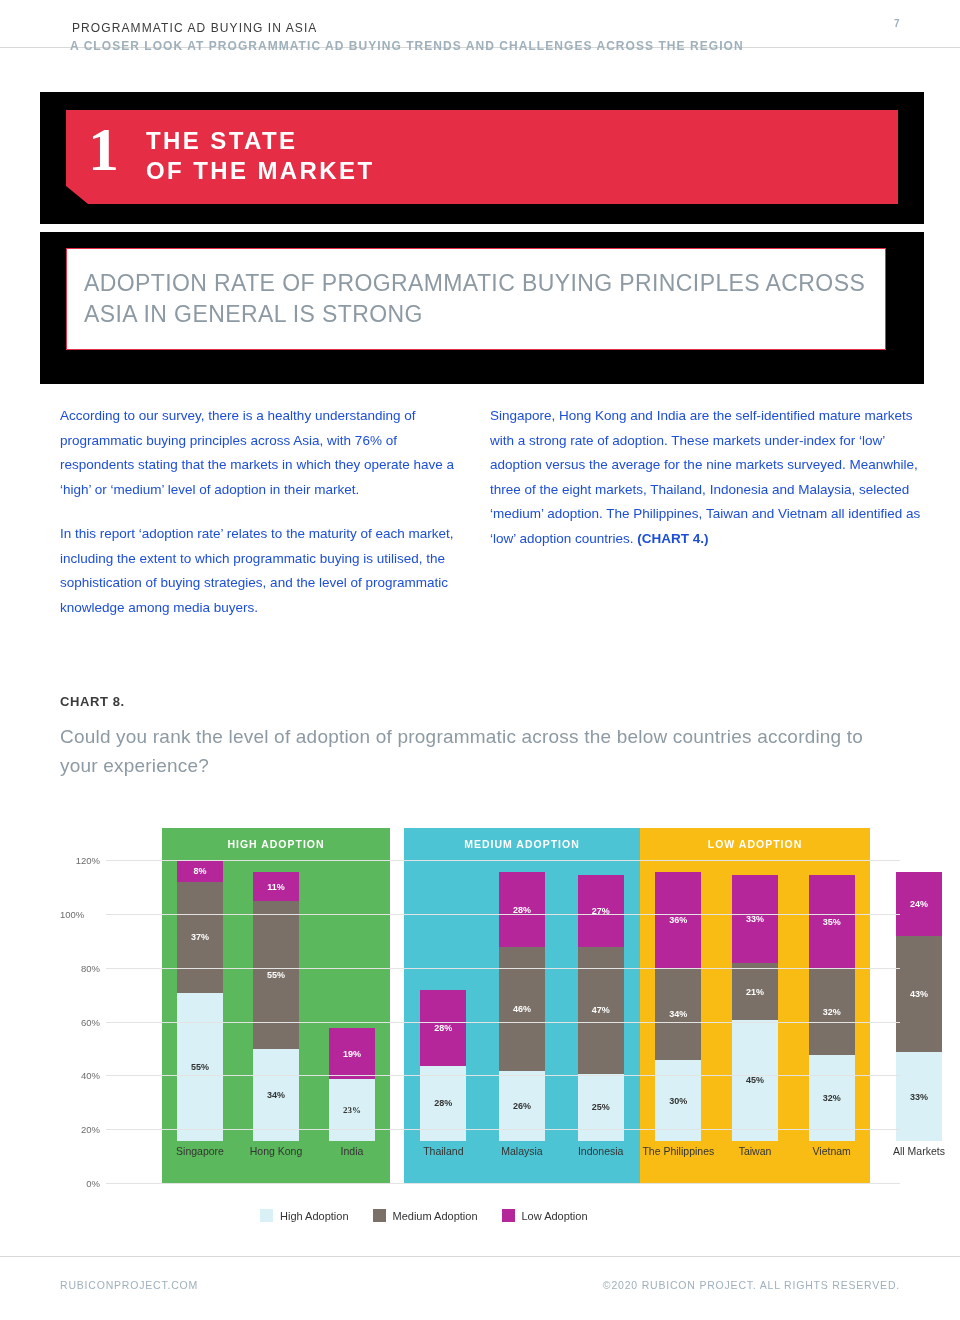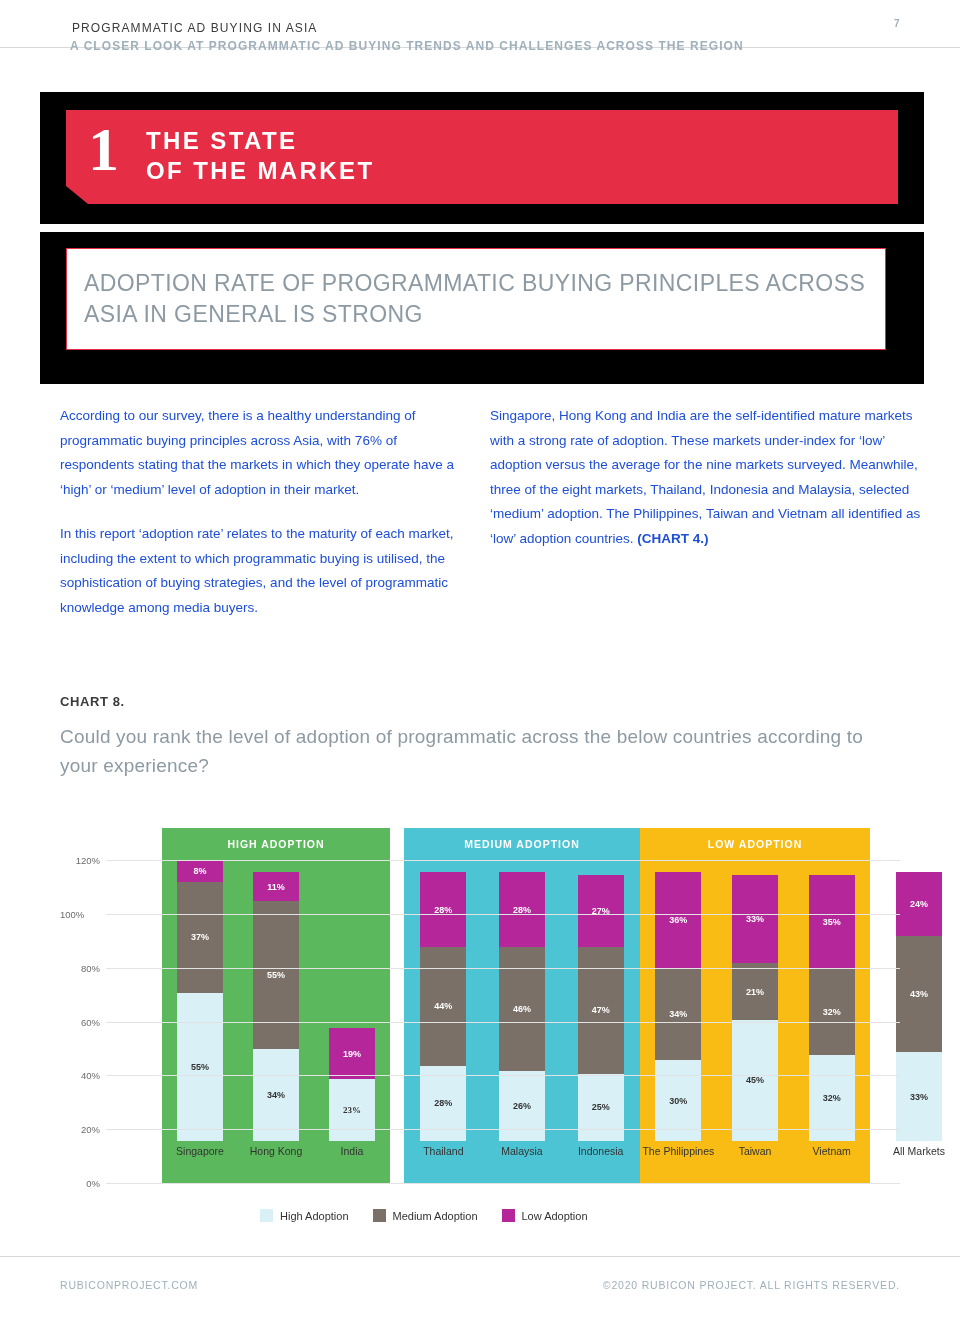--- a/index.html
+++ b/index.html
@@ -211,23 +211,20 @@
           <div class="grp-lab">Hong Kong</div>
           <div class="grp-lab">India</div>
         </div>
       </div>
       <div class="group" style="left: 298px; width: 236px; top: 10px; bottom: 55px; background: rgb(76, 196, 212);">
         <div class="group-head">MEDIUM ADOPTION</div>
         <div class="bars">
           <div class="bar" style="left: 16.3333px; height: 100%;">
             <div class="seg low" style="height: 75.3667px;">
               <span>28%</span>
-            </div>
-            <div class="seg med" style="height: 118.433px;">
-              <span>44%</span>
             </div>
             <div class="seg high" style="height: 75.3667px;">
               <span>28%</span>
             </div>
           </div>
           <div class="bar" style="left: 95px; height: 100%;">
             <div class="seg low" style="height: 75.3667px;">
               <span>28%</span>
             </div>
             <div class="seg med" style="height: 123.817px;">

